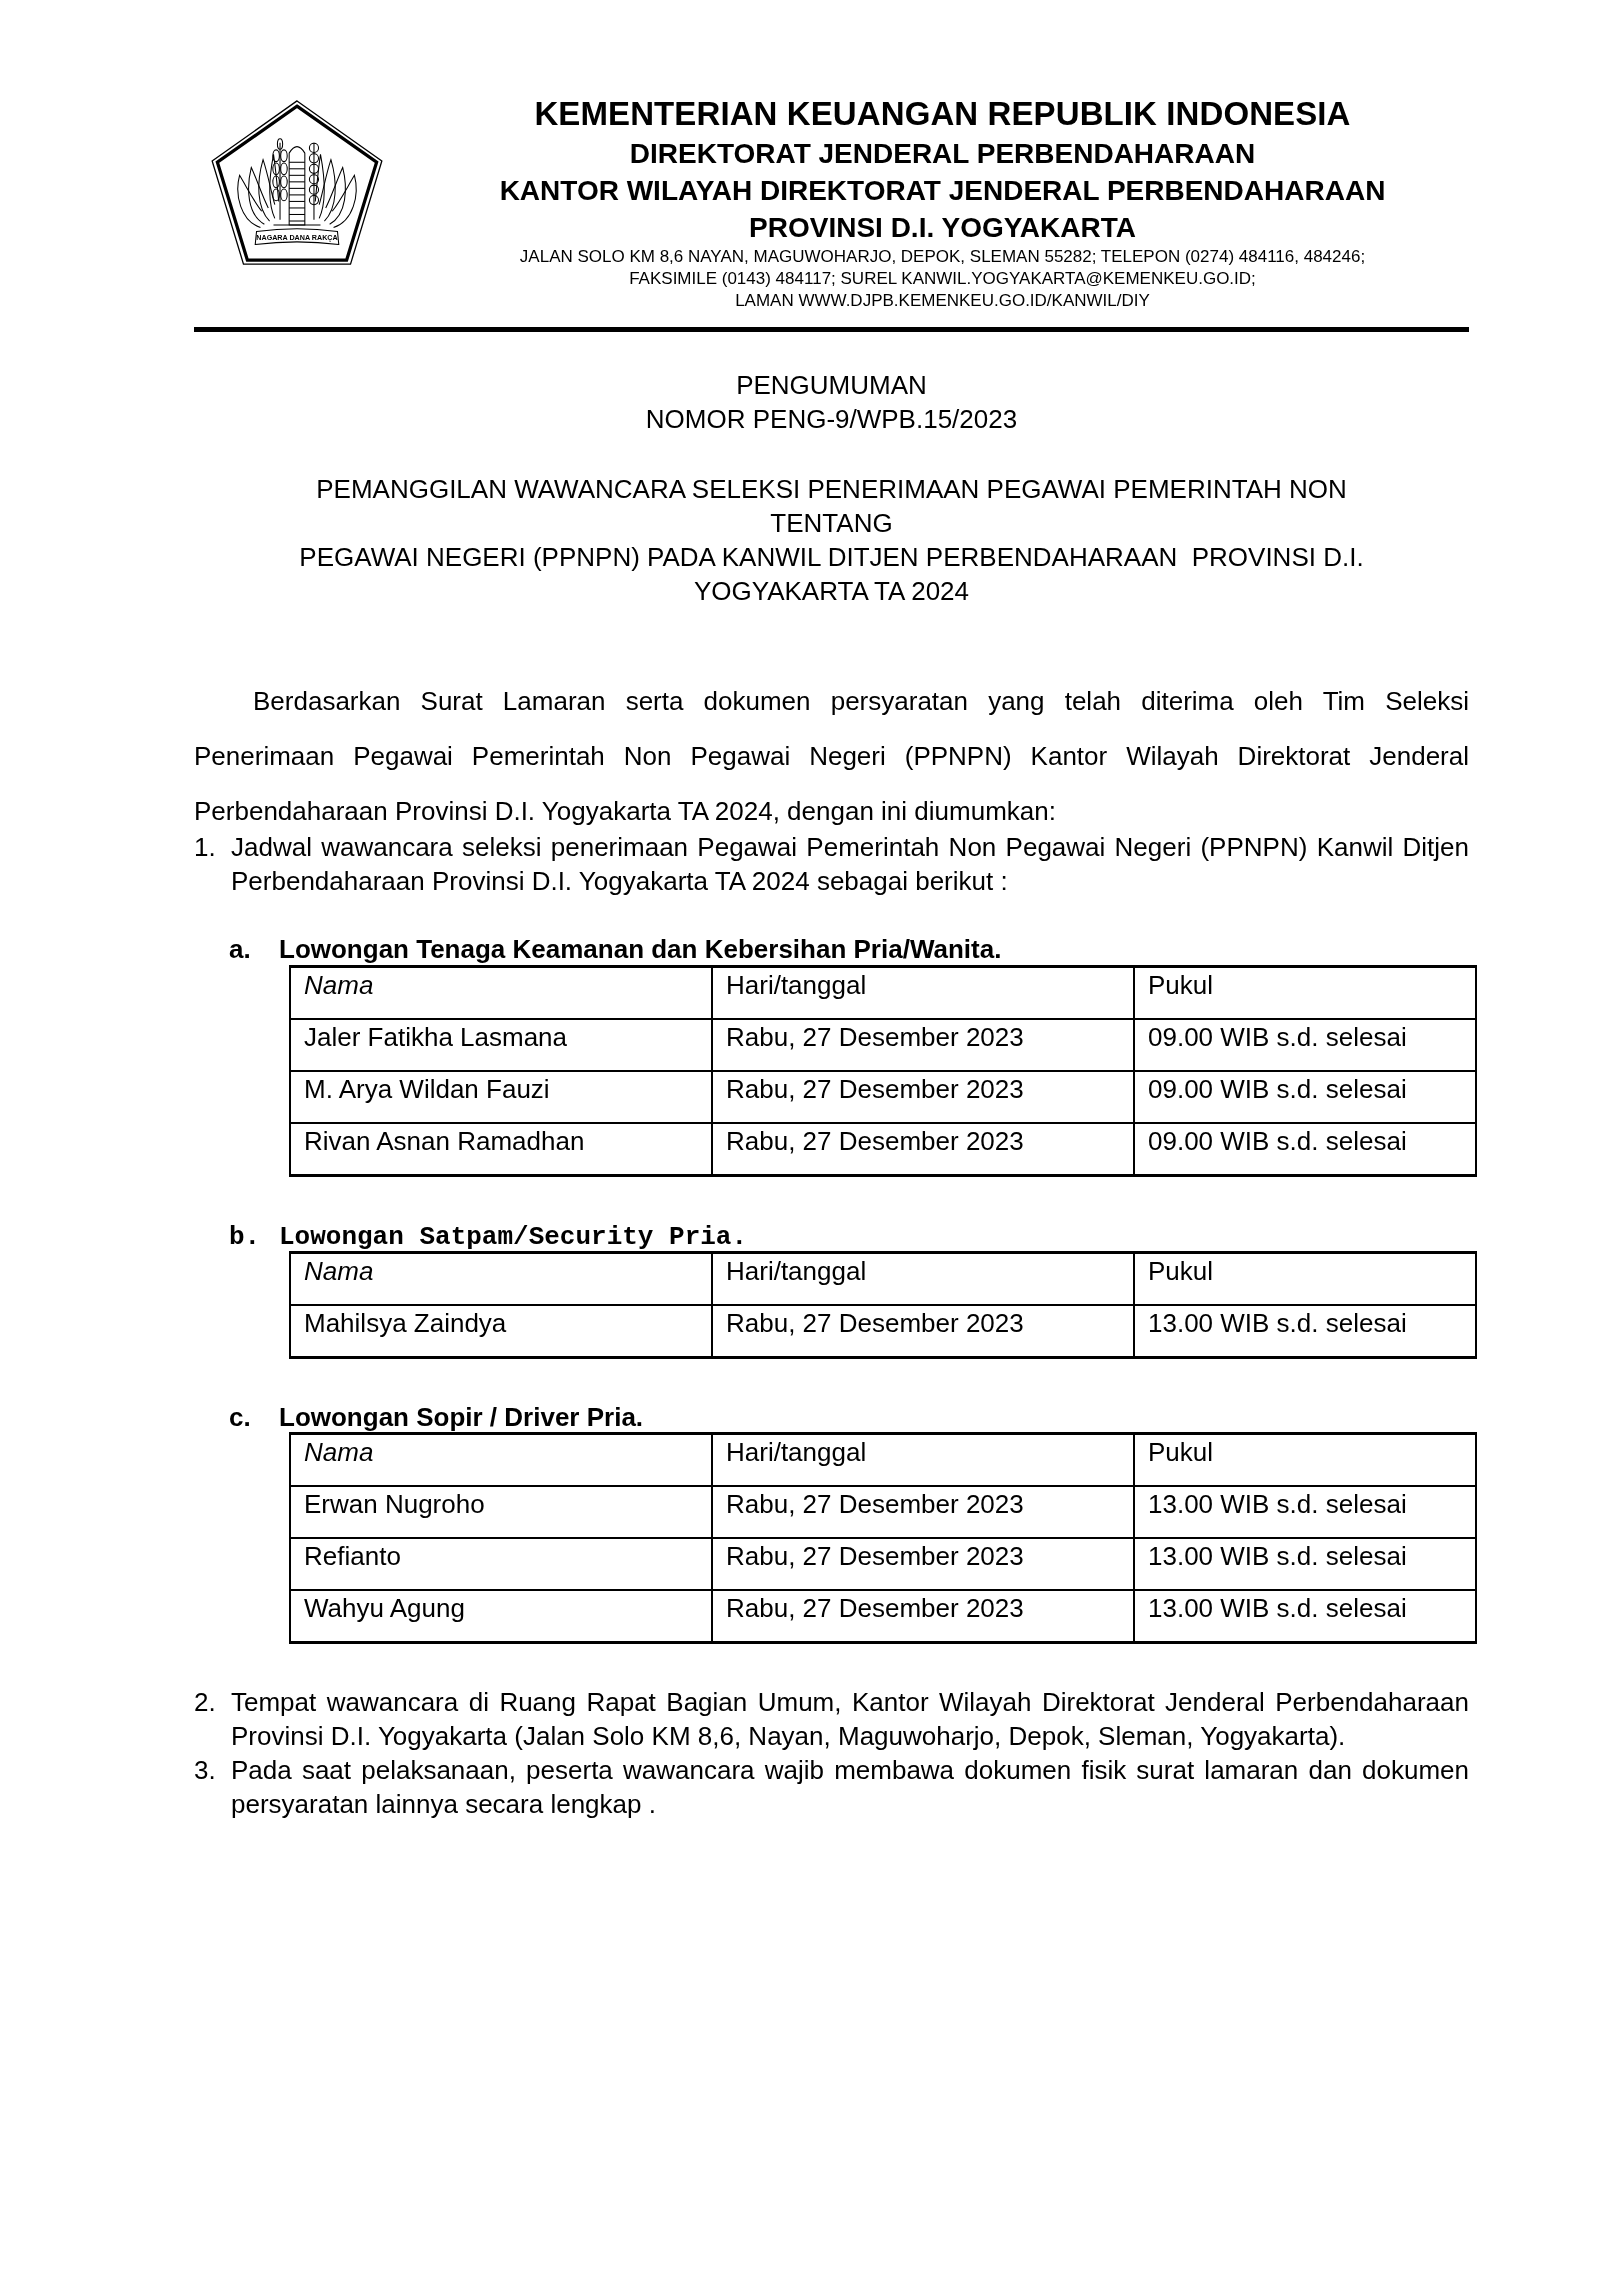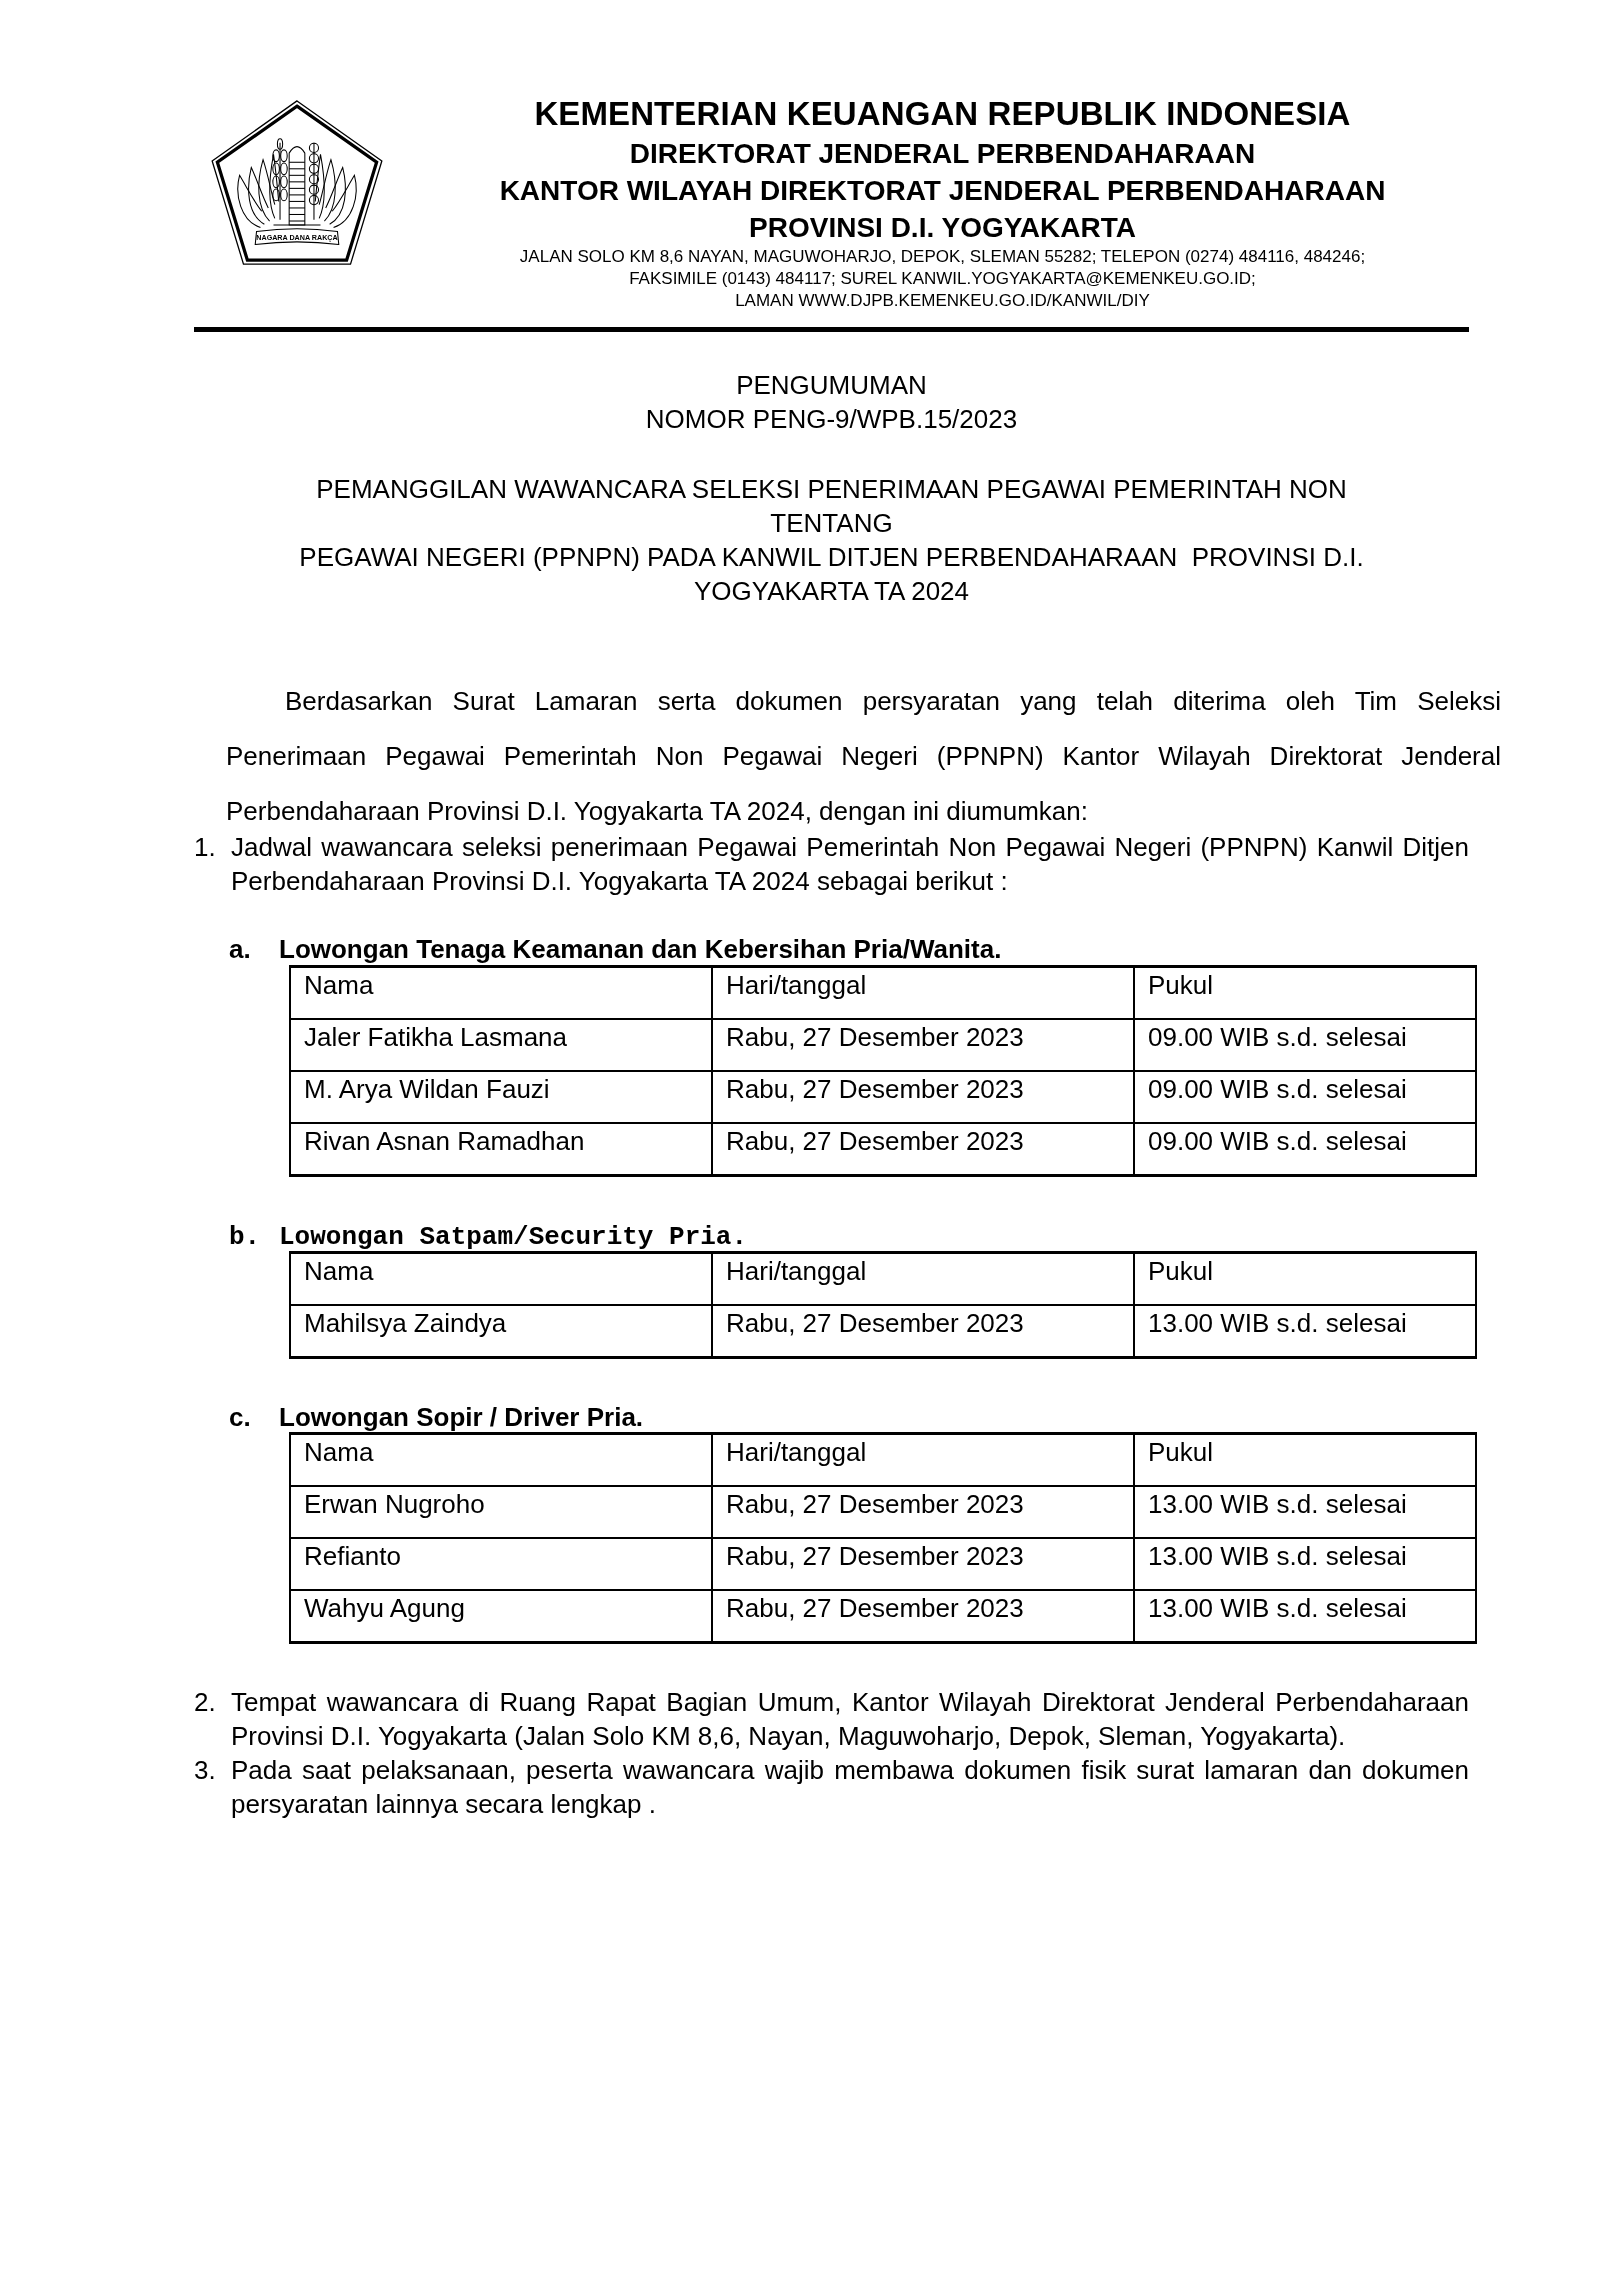--- a/index.html
+++ b/index.html
@@ -15,37 +15,37 @@
   .kop .l4 { font-size:28px; font-weight:bold; line-height:37px; }
   .kop .addr { font-size:17px; line-height:22px; }
   .rule { position:absolute; left:194px; top:327px; width:1275px; height:5.2px; background:#000; }
 
   
   .title-block { position:absolute; left:194px; width:1275px; text-align:center; font-size:26px; line-height:34px; }
   .t-peng { top:368px; }
   .t-tentang { top:472px; }
 
   
-  .para { position:absolute; left:194px; top:674px; width:1275px; font-size:26px; line-height:55px; text-align:justify; text-align-last:left;margin-left:32px; }
+  .para { position:absolute; left:194px; top:674px; width:1275px; font-size:26px; line-height:55px; text-align:justify; text-align-last:left; }
   .para .indent { display:inline-block; width:59px; }
 
   .numlist { position:absolute; left:194px; width:1275px; font-size:26px; line-height:34px; }
   .numitem { position:relative; padding-left:37px; text-align:justify; }
   .numitem .num { position:absolute; left:0; top:0; }
   .item1 { top:830px; }
   .item2 { top:1685px; }
 
   .subhead { position:absolute; left:229px; font-size:26px; font-weight:bold; line-height:34px; }
   .subhead .letter { display:inline-block; width:50px; }
 
   table.jadwal { position:absolute; left:289px; border-collapse:collapse; font-size:26px; }
   table.jadwal td { border:2.6px solid #000; padding:0 0 0 13px; vertical-align:top; height:50px; line-height:35px; }
   table.jadwal tr:last-child td { border-bottom-width:3.9px; }
   table.jadwal tr:first-child td { border-top-width:3.3px; }
-  .c1 { width:407px; }
+  .c1 { width:407px;font-style:italic; }
   .c2 { width:407px; }
   .c3 { width:327px; }
 </style>
 </head>
 <body>
 
 <div class="page">
 
   <svg class="logo" viewBox="0 0 272 262">
     <polygon points="136,6 266,98 218,256 54,256 6,98" fill="none" stroke="#000" stroke-width="2"></polygon>

